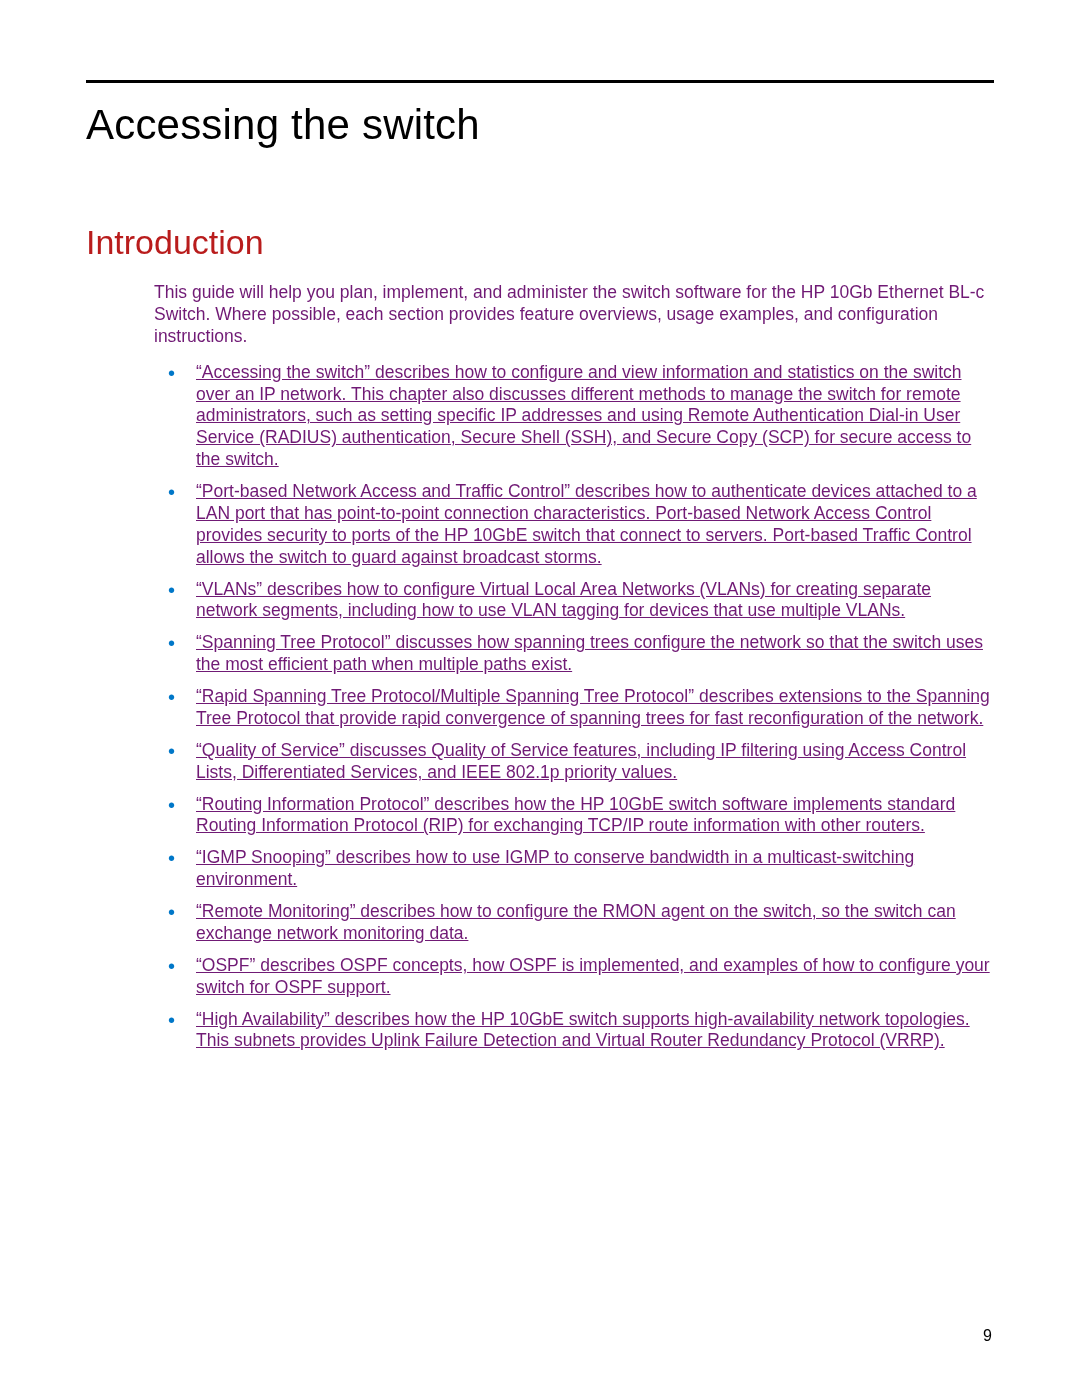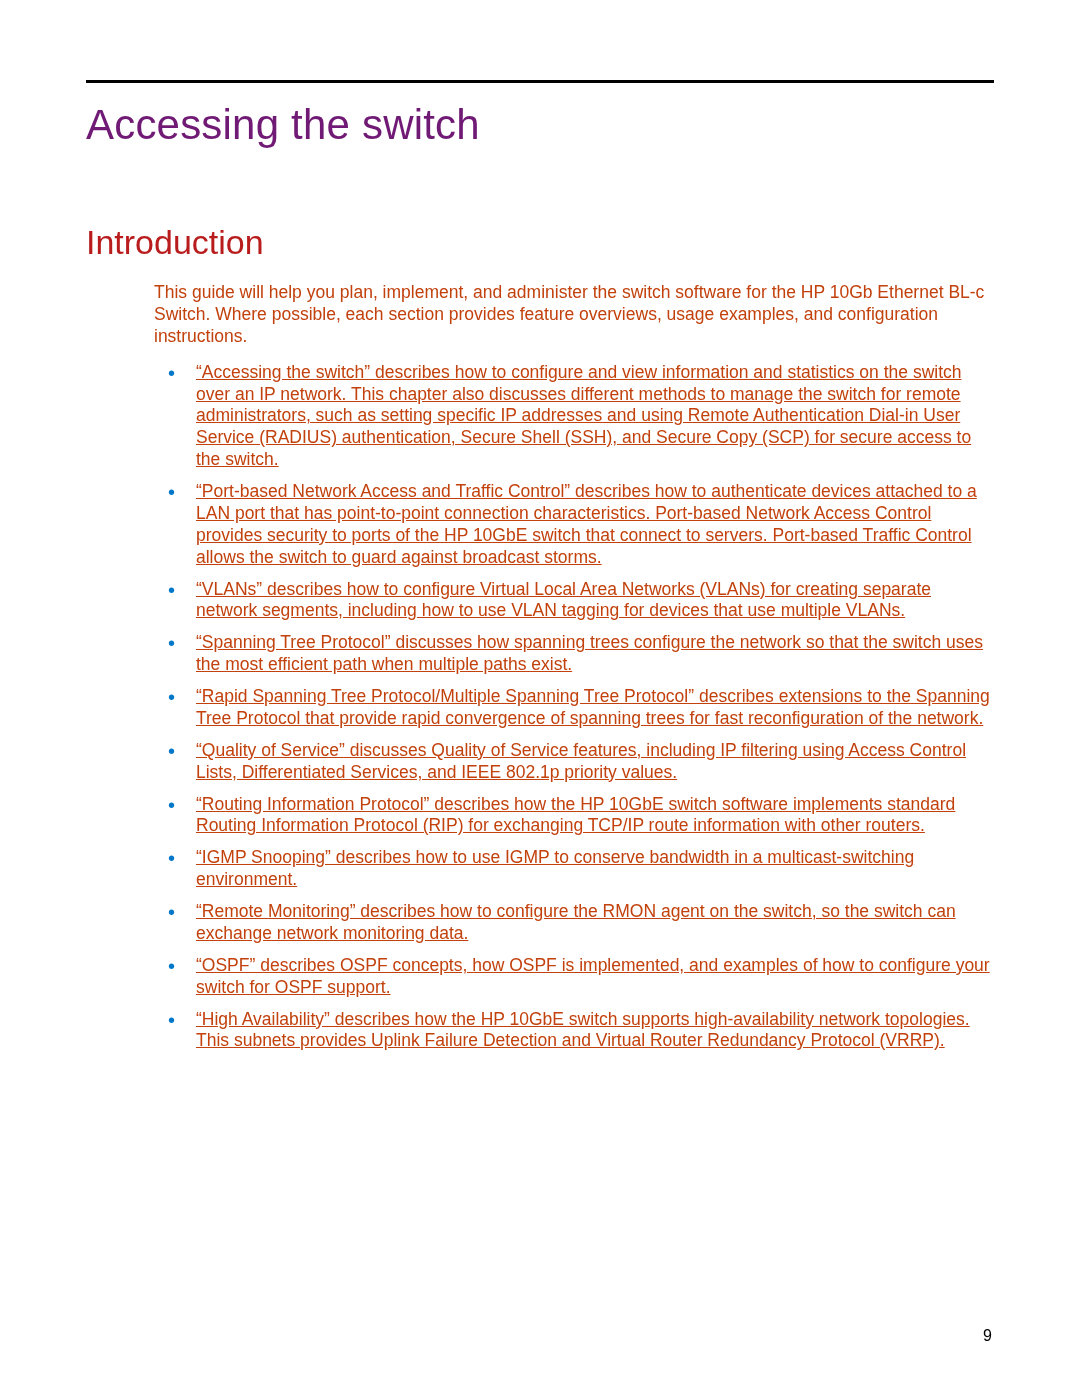--- a/index.html
+++ b/index.html
@@ -17,35 +17,35 @@
     padding: 80px 86px 60px 86px;
   }
   .rule {
     border: none;
     border-top: 3px solid #000;
     margin: 0 0 18px 0;
   }
   .title {
     font-size: 42px;
     font-weight: 400;
-    color: #701a75;
+    color: #000000;
     margin: 0 0 74px 0;
     letter-spacing: 0.2px;
   }
   .section-heading {
     font-size: 34px;
     font-weight: 400;
     color: #b91c1c;
     margin: 0 0 20px 0;
   }
   .body-block {
     margin-left: 68px;
     font-size: 17.5px;
     line-height: 1.25;
-    color: #c2410c;
+    color: #701a75;
   }
   .intro-para {
     margin: 0 0 14px 0;
   }
   ul.bullets {
     list-style: none;
     padding: 0;
     margin: 0;
   }
   ul.bullets > li {

